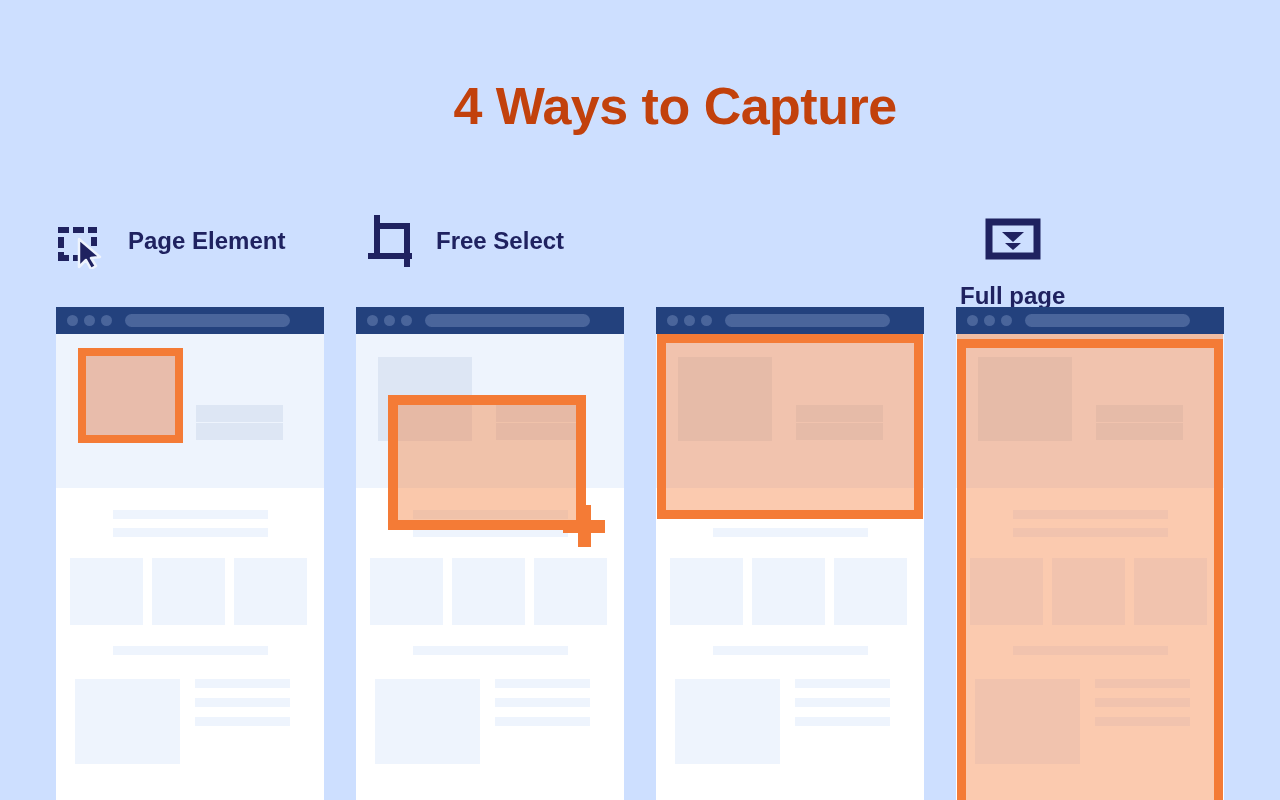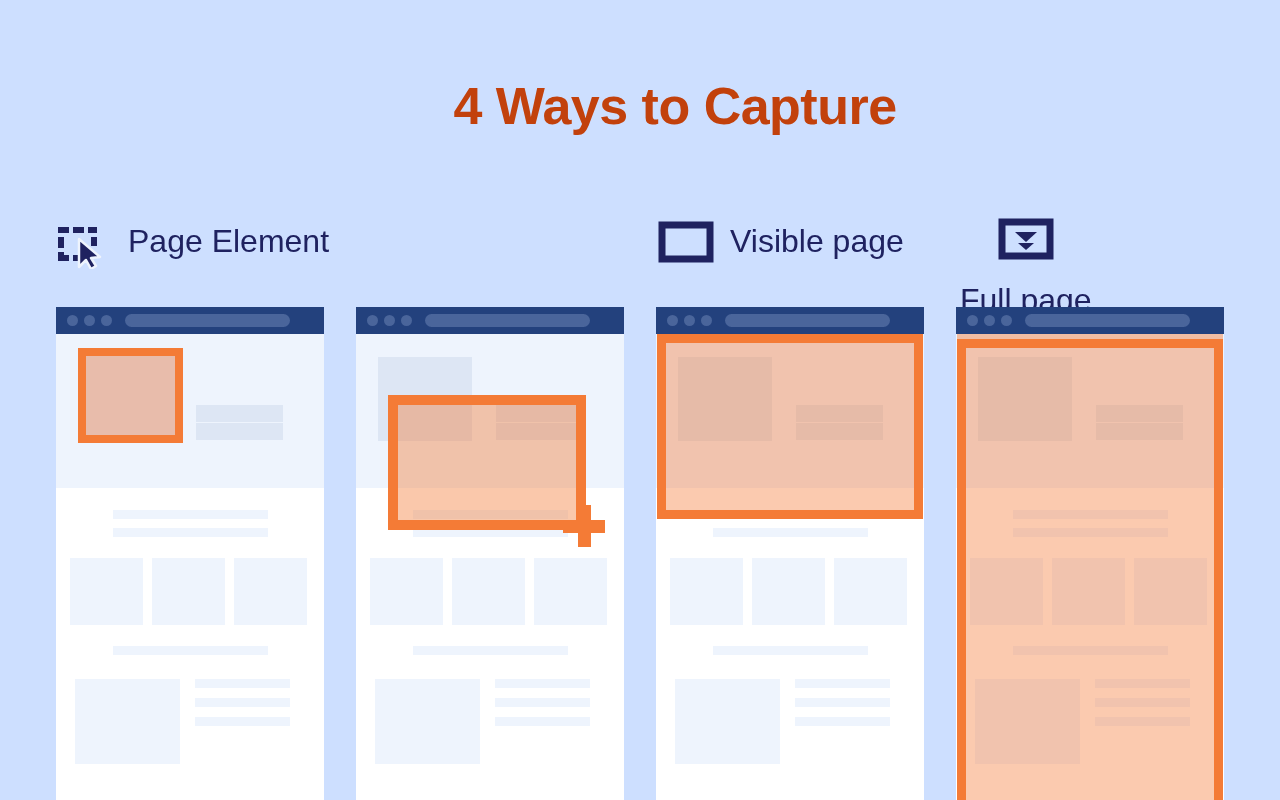--- a/index.html
+++ b/index.html
@@ -44,22 +44,22 @@
     display: flex;
     align-items: center;
     gap: 16px;
   }
   .legend-item.i0 { left: 56px; }
   .legend-item.i1 { left: 364px; }
   .legend-item.i2 { left: 658px; }
   .legend-item.i3 { left: 960px; flex-direction: column; }
 
   .legend-label {
-    font-size: 32px;
-    font-weight: 400;
+    font-size: 24px;
+    font-weight: 700;
     color: #1f2260;
     white-space: nowrap;
     text-align: right;
   }
   .legend-icon {
     width: 56px;
     height: 56px;
     flex: 0 0 56px;
     position: relative;
   }
@@ -231,29 +231,34 @@
           <rect x="35" y="24" width="6" height="9"></rect>
           <rect x="2" y="42" width="11" height="6"></rect>
           <rect x="17" y="42" width="7" height="6"></rect>
         </g>
         <path d="M23 26 L23 54 L30 47 L35 56 L40 53 L35 45 L44 44 Z" fill="#1f2260" stroke="#eef4fd" stroke-width="2.5" stroke-linejoin="round"></path>
       </svg>
     </span>
     <span class="legend-label">Page Element</span>
   </div>
 
-
-  <div class="legend-item i2">
+  <div class="legend-item i1">
     <span class="legend-icon">
       <svg width="56" height="56" viewBox="0 0 56 56">
-        <rect x="4" y="12" width="48" height="34" fill="none" stroke="#1f2260" stroke-width="7"></rect>
+        <g fill="#1f2260">
+          <rect x="10" y="2" width="6" height="44"></rect>
+          <rect x="4" y="40" width="44" height="6"></rect>
+          <rect x="40" y="10" width="6" height="44"></rect>
+          <rect x="10" y="10" width="36" height="6"></rect>
+        </g>
       </svg>
     </span>
-    <span class="legend-label">Visible page</span>
-  </div>
+    <span class="legend-label">Free Select</span>
+  </div>
+
 
   <div class="legend-item i3">
     <span class="legend-icon">
       <svg width="56" height="56" viewBox="0 0 56 56">
         <rect x="4" y="12" width="48" height="34" fill="none" stroke="#1f2260" stroke-width="7"></rect>
         <path d="M17 22 L28 32 L39 22 Z" fill="#1f2260"></path>
         <path d="M20 33 L28 40 L36 33 Z" fill="#1f2260"></path>
       </svg>
     </span>
     <span class="legend-label">Full page</span>

